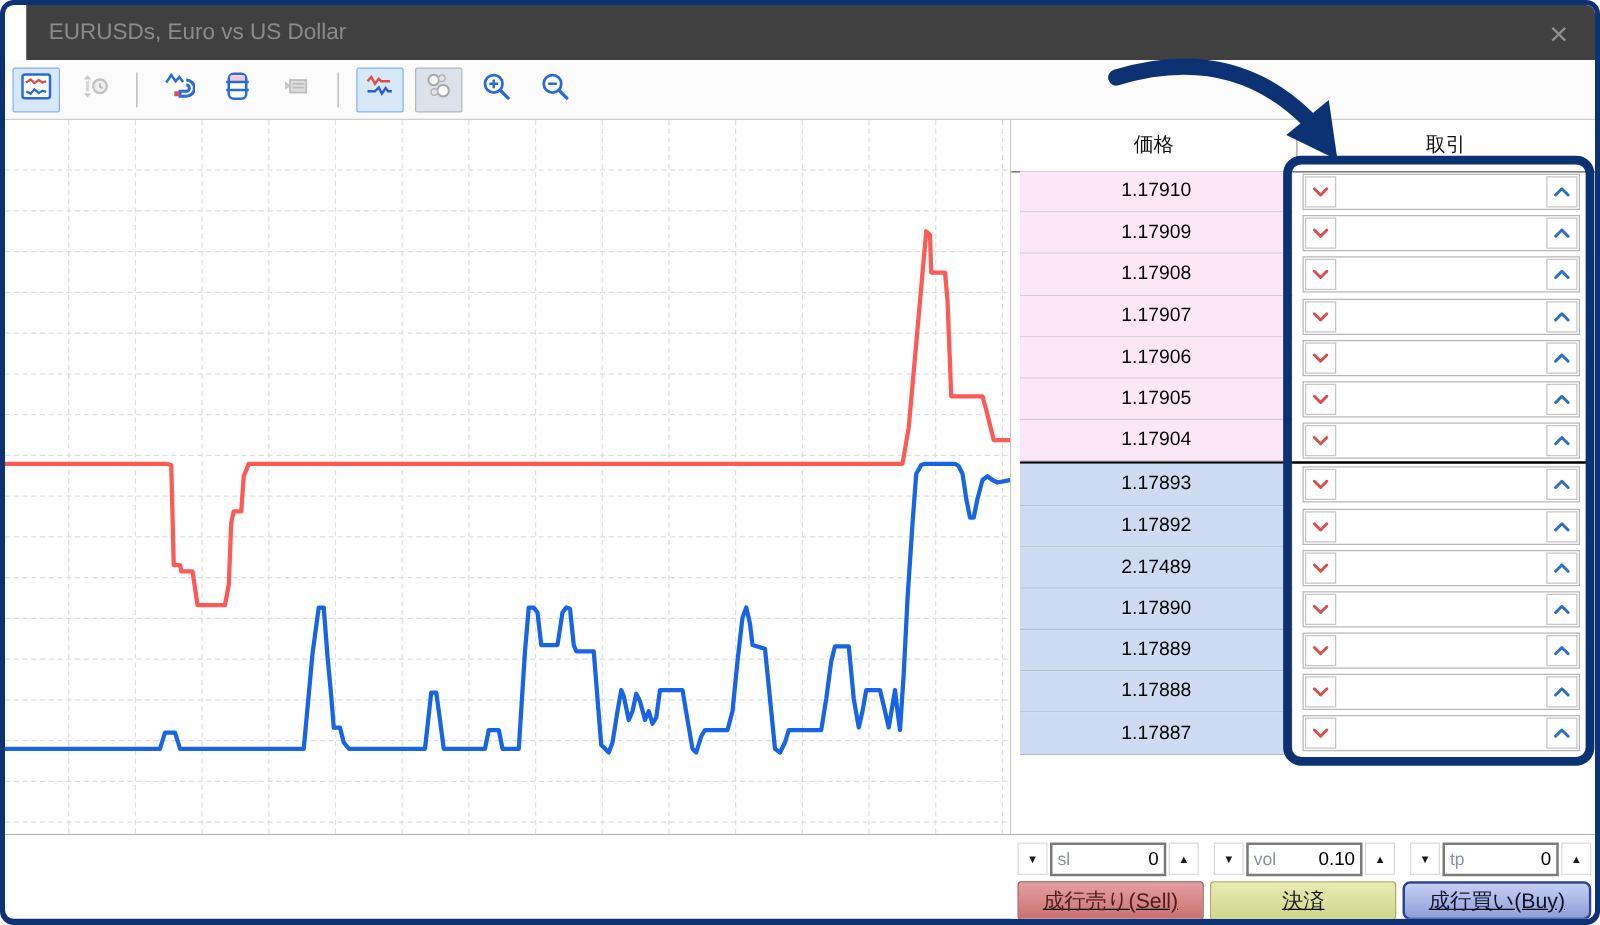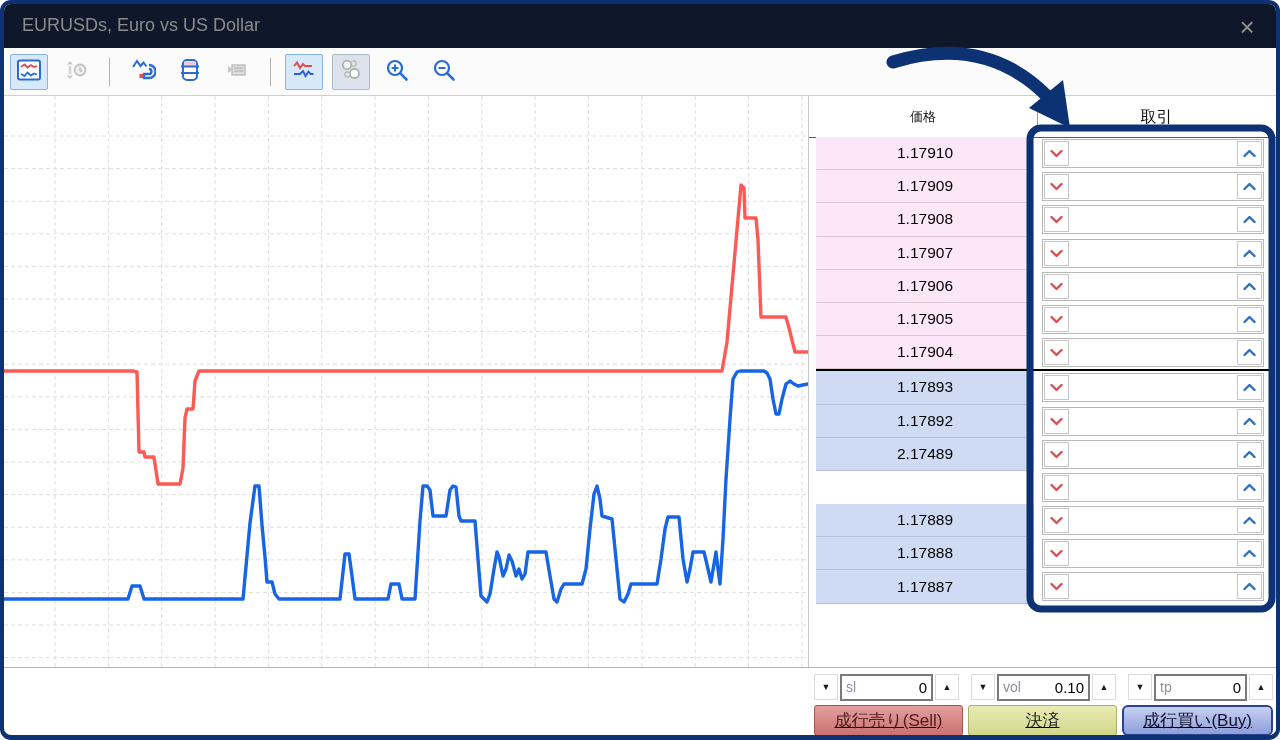--- a/index.html
+++ b/index.html
@@ -1,33 +1,33 @@
 <!DOCTYPE html>
 <html><head>
 <meta charset="utf-8">
 <style>
   html,body{margin:0;padding:0;background:#fff;}
   .frame{position:relative;width:1280px;height:740px;background:#0d3273;border-radius:11px;font-family:"Liberation Sans",sans-serif;}
   .win{position:absolute;left:4px;top:4px;width:1272px;height:731px;background:#ffffff;border-radius:7px;overflow:hidden;}
   
-  .titlebar{position:absolute;left:0;top:0;right:0;height:44px;background:#0f172a;}
+  .titlebar{position:absolute;left:17px;top:0;right:0;height:44px;background:#404040;}
   .title{position:absolute;left:18px;top:11px;font-size:18px;color:#8b8b8b;white-space:nowrap;}
   .close{position:absolute;right:14px;top:7px;width:30px;height:30px;color:#8f8f8f;font-size:26px;line-height:30px;text-align:center;background:transparent;border:none;cursor:default;}
   
   .toolbar{position:absolute;left:0;top:44px;right:0;height:47px;background:#fbfbfb;border-bottom:1px solid #cfcfcf;display:flex;align-items:center;padding-left:6px;gap:9px;}
   .tool{width:36px;height:34px;display:flex;align-items:center;justify-content:center;border:1px solid transparent;border-radius:2px;}
   .tool.sel{background:#d7e8f8;border-color:#84b5e6;}
   .tool.sel2{background:#dbe2eb;border-color:#b0b8c2;}
   .tsep{width:1px;height:28px;background:#b2b2b2;margin:0 5px;}
   
   .main{position:absolute;left:0;top:92px;right:0;height:571px;border-bottom:1px solid #b5b5b5;}
   .chart{position:absolute;left:0;top:0;width:804px;height:571px;border-right:1px solid #c8c8c8;background:#fff;}
   .ladder{position:absolute;left:805px;top:0;right:0;height:571px;background:#fff;}
   .lheader{position:absolute;top:0;left:0;right:0;height:41px;border-bottom:1px solid #5a5a5a;background:#fff;}
-  .lh-price{position:absolute;left:0;width:228px;top:0;height:41px;text-align:center;line-height:41px;font-size:13px;color:#111;}
+  .lh-price{position:absolute;left:0;width:228px;top:0;height:41px;text-align:center;line-height:41px;font-size:16px;color:#111;}
   .lh-trade{position:absolute;left:228px;right:0;top:0;height:41px;text-align:center;line-height:41px;font-size:16px;color:#111;}
   .lh-div{position:absolute;left:228px;top:9px;height:25px;width:1px;background:#9a9a9a;}
   .lrows{position:absolute;top:41px;left:0;right:0;text-align:center;}
   .lrow{position:relative;height:33.2px;}
   .price-cell{position:absolute;left:7px;width:218px;top:0;bottom:0;display:flex;align-items:center;justify-content:center;font-size:15.5px;color:#000;border-bottom:1px solid rgba(125,125,125,.28);}
   .price-cell.ask{background:#fce7f9;}
   .price-cell.bid{background:#cfdbf3;}
   .trade-cell{position:absolute;left:233px;right:12px;top:2px;height:27px;background:#fff;border:1px solid #b8b8b8;display:flex;justify-content:space-between;align-items:center;padding:0 1px;}
   .chev{width:25px;height:25px;border:1px solid #c6c6c6;background:#fff;display:flex;align-items:center;justify-content:center;padding:0;}
   .ldiv{height:2px;background:#000;margin:0 1px 0 7px;}
@@ -339,20 +339,21 @@
                   </svg>
                 </button>
                 <button class="chev">
                   <svg width="13" height="9" viewBox="0 0 13 9">
                     <path d="M1.5 7 L6.5 2 L11.5 7" fill="none" stroke="#2f6fc0" stroke-width="2.4" stroke-linecap="round" stroke-linejoin="round"></path>
                   </svg>
                 </button>
               </div>
             </div>
             <div class="lrow">
+              <div class="price-cell bid">1.17890</div>
               <div class="trade-cell">
                 <button class="chev">
                   <svg width="13" height="9" viewBox="0 0 13 9">
                     <path d="M1.5 2 L6.5 7 L11.5 2" fill="none" stroke="#d94f4f" stroke-width="2.4" stroke-linecap="round" stroke-linejoin="round"></path>
                   </svg>
                 </button>
                 <button class="chev">
                   <svg width="13" height="9" viewBox="0 0 13 9">
                     <path d="M1.5 7 L6.5 2 L11.5 7" fill="none" stroke="#2f6fc0" stroke-width="2.4" stroke-linecap="round" stroke-linejoin="round"></path>
                   </svg>

